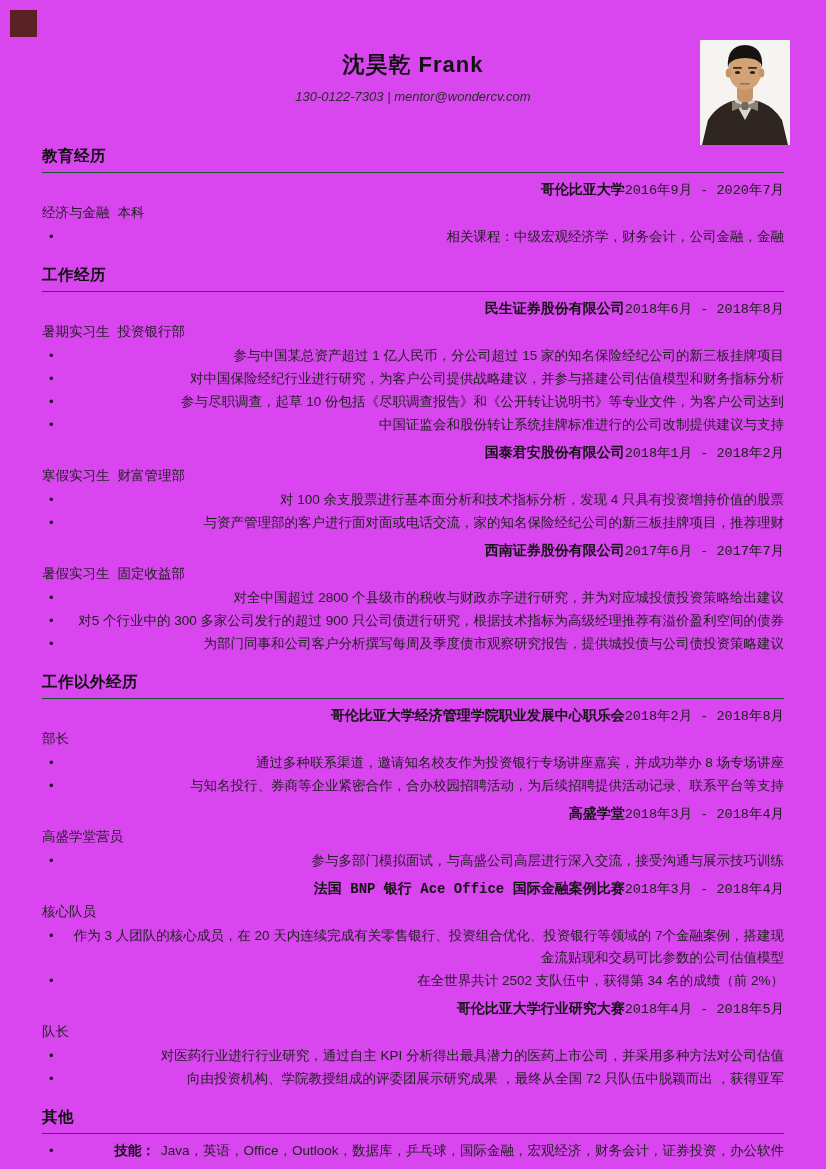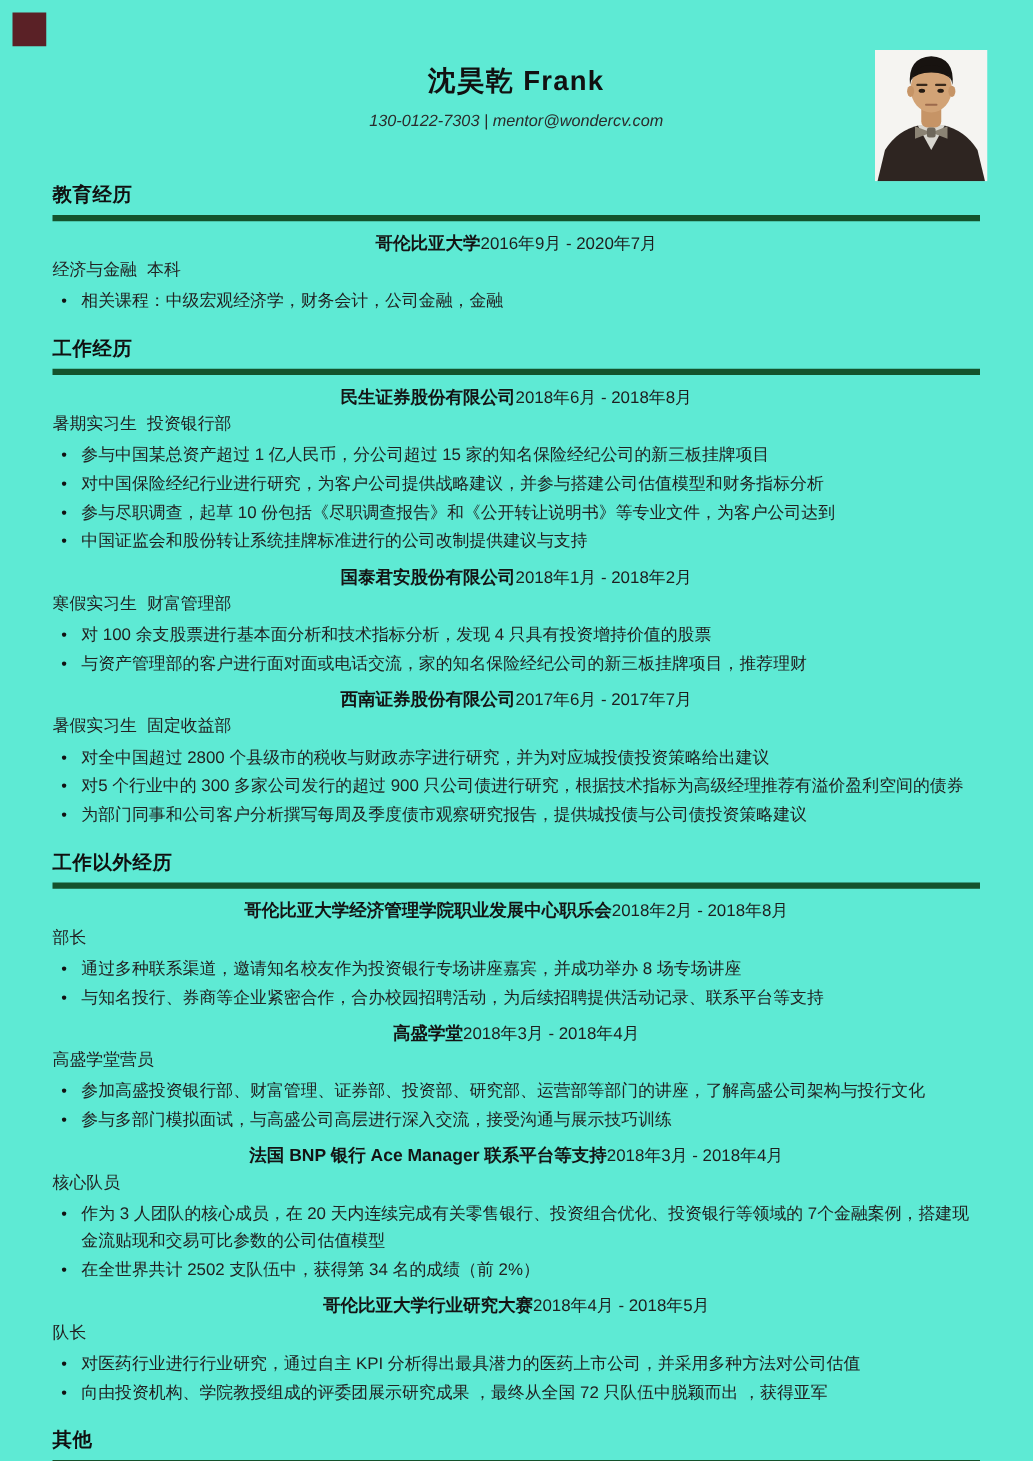--- a/index.html
+++ b/index.html
@@ -1,20 +1,20 @@
 <!DOCTYPE html>
 <html><head>
 <meta charset="utf-8">
 <style>
   html,body{margin:0;padding:0;background:#e9e9e9;}
   .page{
     position:relative;
     width:826px;height:1169px;
     margin:0 auto;
-    background:#5eead4;
+    background:#d946ef;
     font-family:"Liberation Sans","DejaVu Sans",sans-serif;
     color:#1c1c1c;
     overflow:hidden;
   }
   .corner-mark{
     position:absolute;top:10px;left:10px;
     width:27px;height:27px;
   }
   .photo{
     position:absolute;top:40px;right:36px;
@@ -26,38 +26,39 @@
     letter-spacing:1px;line-height:30px;
   }
   .contact{
     margin:8px 0 0 0;font-size:13px;color:#2b2b2b;line-height:18px;font-style:italic;
   }
   main{padding:0 42px;}
   main section:first-child h2{margin-top:40px;}
   h2.sec-title{
     font-size:15.5px;font-weight:bold;color:#101010;
     margin:17px 0 6px 0;padding-bottom:5px;
-    border-bottom:5px solid #14532d;
+    border-bottom:1px solid #14532d;
     letter-spacing:0.5px;
   }
   .entry{margin:0;}
   .entry-header{
-    display:flex;justify-content:center;align-items:baseline;
-    margin-top:6px;line-height:22px;
+    display:flex;justify-content:flex-end;align-items:baseline;
+    margin-top:6px;line-height:22px;font-family:Liberation Mono, monospace;
   }
   .entry-org{font-size:14px;font-weight:bold;color:#141414;}
   .entry-date{font-size:13.5px;font-weight:normal;color:#1e1e1e;white-space:nowrap;}
   .entry-role{font-size:13.5px;color:#232323;line-height:21px;margin:1px 0 2px 0;font-family:Liberation Mono, monospace;}
   ul.bullets{list-style:none;margin:2px 0 4px 0;padding:0;}
   ul.bullets li{
     position:relative;
     padding-left:23px;
     font-size:13.5px;color:#222;
     line-height:22px;
     margin:1px 0;
+    text-align:right;
   }
   ul.bullets li::before{
     content:"\2022";
     position:absolute;left:7px;top:0;
     font-size:13px;color:#111;
   }
   .b-label{font-weight:bold;margin-right:6px;color:#141414;}
 </style>
 </head>
 <body>
@@ -166,27 +167,26 @@
             <li><span class="b-text">与知名投行、券商等企业紧密合作，合办校园招聘活动，为后续招聘提供活动记录、联系平台等支持</span></li>
           </ul>
         </div>
         <div class="entry">
           <div class="entry-header">
             <span class="entry-org">高盛学堂</span>
             <span class="entry-date">2018年3月 - 2018年4月</span>
           </div>
           <div class="entry-role">高盛学堂营员</div>
           <ul class="bullets">
-            <li><span class="b-text">参加高盛投资银行部、财富管理、证券部、投资部、研究部、运营部等部门的讲座，了解高盛公司架构与投行文化</span></li>
             <li><span class="b-text">参与多部门模拟面试，与高盛公司高层进行深入交流，接受沟通与展示技巧训练</span></li>
           </ul>
         </div>
         <div class="entry">
           <div class="entry-header">
-            <span class="entry-org">法国 BNP 银行 Ace Manager 联系平台等支持</span>
+            <span class="entry-org">法国 BNP 银行 Ace Office 国际金融案例比赛</span>
             <span class="entry-date">2018年3月 - 2018年4月</span>
           </div>
           <div class="entry-role">核心队员</div>
           <ul class="bullets">
             <li><span class="b-text">作为 3 人团队的核心成员，在 20 天内连续完成有关零售银行、投资组合优化、投资银行等领域的 7个金融案例，搭建现金流贴现和交易可比参数的公司估值模型</span></li>
             <li><span class="b-text">在全世界共计 2502 支队伍中，获得第 34 名的成绩（前 2%）</span></li>
           </ul>
         </div>
         <div class="entry">
           <div class="entry-header">

